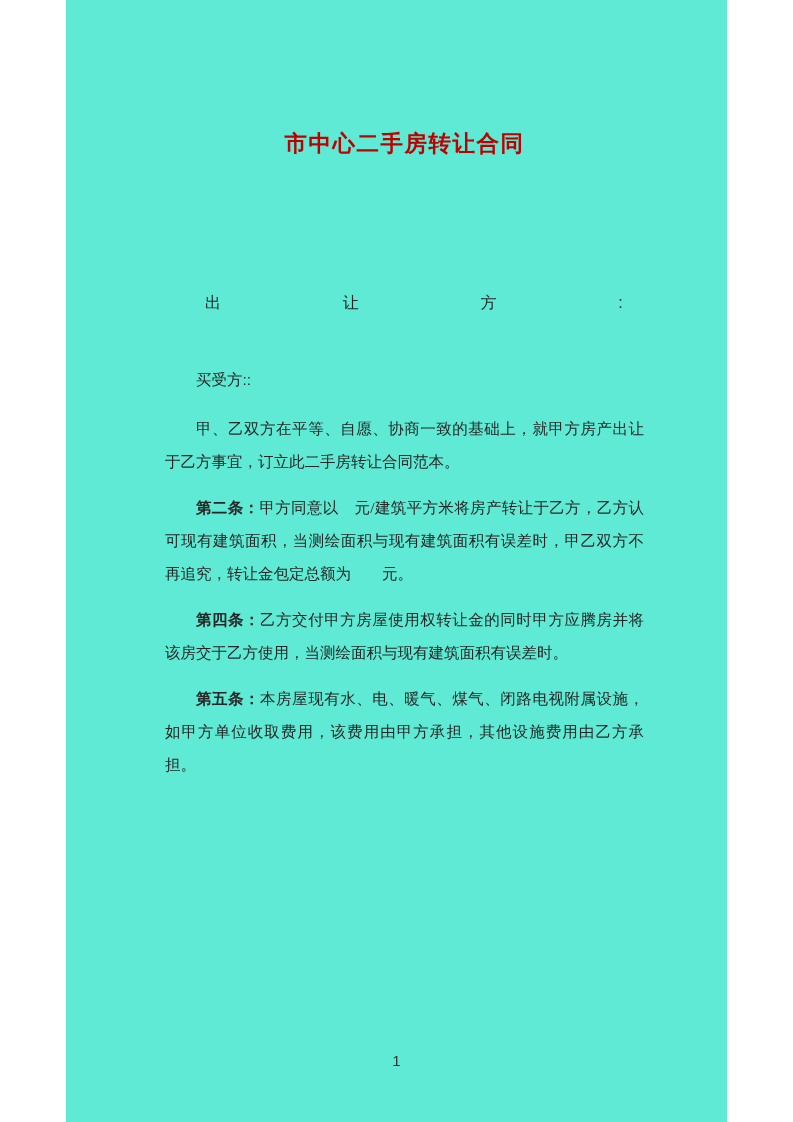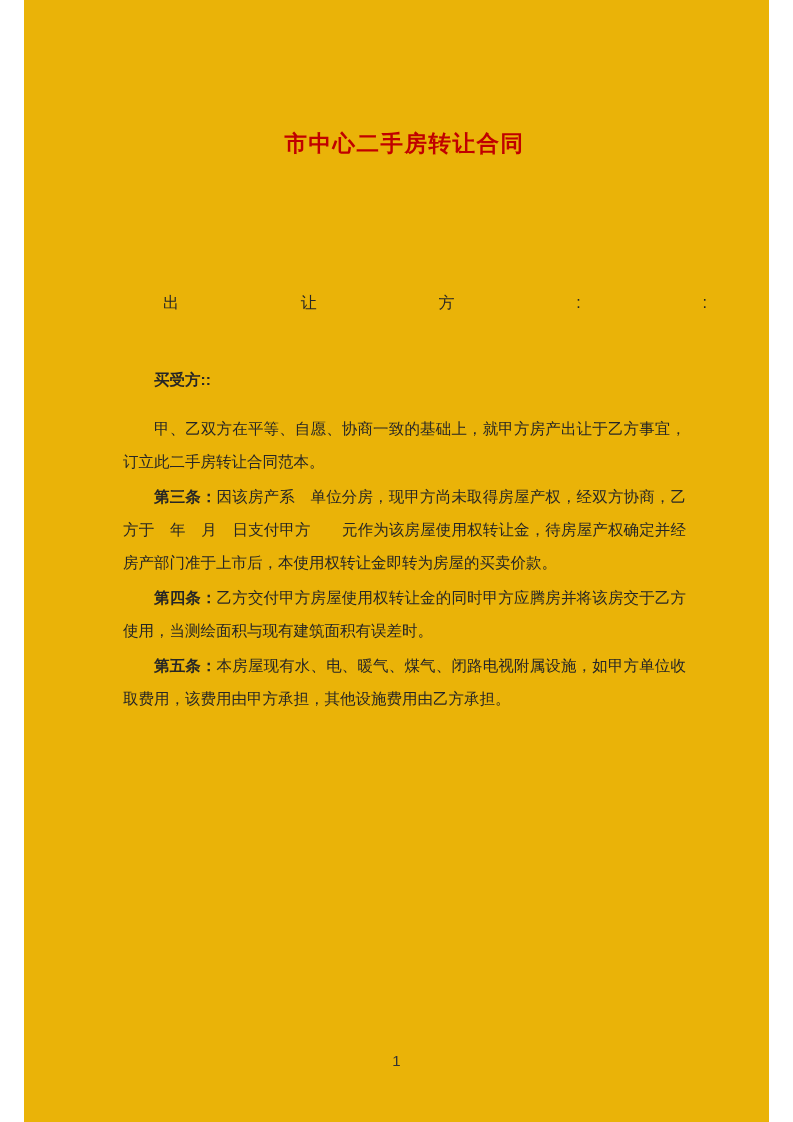--- a/index.html
+++ b/index.html
@@ -2,25 +2,25 @@
 <html><head>
 <meta charset="utf-8">
 <style>
   html, body {
     margin: 0;
     padding: 0;
     background: #ffffff;
   }
   .page {
     position: relative;
-    width: 745px;
+    width: 661px;
     height: 1122px;
     box-sizing: border-box;
     margin: 0 auto;
-    background: #eab308;
+    background: #5eead4;
     padding: 130px 83px 0 99px;
     font-family: "Liberation Sans", "DejaVu Sans", sans-serif;
     color: #262626;
     font-size: 15.5px;
     line-height: 33px;
     overflow: hidden;
   }
   .doc-title {
     margin: 0;
     font-size: 22.5px;
@@ -36,24 +36,24 @@
     display: flex;
     justify-content: space-between;
     font-size: 16px;
   }
   .seller-line span {
     display: inline-block;
   }
   .buyer-line {
     margin: 44px 0 16px 0;
     text-indent: 31px;
-    font-weight: 700;
+    font-weight: 400;
   }
   .para {
-    margin: 2px 0 0 0;
+    margin: 13px 0 0 0;
     text-indent: 31px;
     text-align: justify;
     font-family: Liberation Serif, serif;
   }
   .para .clause-label {
     font-weight: 700;
   }
   .page-number {
     position: absolute;
     left: 0;
@@ -78,22 +78,22 @@
     <span>方</span>
     <span>:</span>
     <span>:</span>
   </div>
 
   <p class="buyer-line">买受方::</p>
 
   <p class="para"><span>甲、乙双方在平等、自愿、协商一致的基础上，就甲方房产出让于乙方事宜，订立此二手房转让合同范本。</span></p>
 
 
+  <p class="para"><span class="clause-label">第二条：</span><span>甲方同意以　元/建筑平方米将房产转让于乙方，乙方认可现有建筑面积，当测绘面积与现有建筑面积有误差时，甲乙双方不再追究，转让金包定总额为　　元。</span></p>
 
-  <p class="para"><span class="clause-label">第三条：</span><span>因该房产系　单位分房，现甲方尚未取得房屋产权，经双方协商，乙方于　年　月　日支付甲方　　元作为该房屋使用权转让金，待房屋产权确定并经房产部门准于上市后，本使用权转让金即转为房屋的买卖价款。</span></p>
 
   <p class="para"><span class="clause-label">第四条：</span><span>乙方交付甲方房屋使用权转让金的同时甲方应腾房并将该房交于乙方使用，当测绘面积与现有建筑面积有误差时。</span></p>
 
   <p class="para"><span class="clause-label">第五条：</span><span>本房屋现有水、电、暖气、煤气、闭路电视附属设施，如甲方单位收取费用，该费用由甲方承担，其他设施费用由乙方承担。</span></p>
 
 
   <div class="page-number">1</div>
 
 </div>
 

